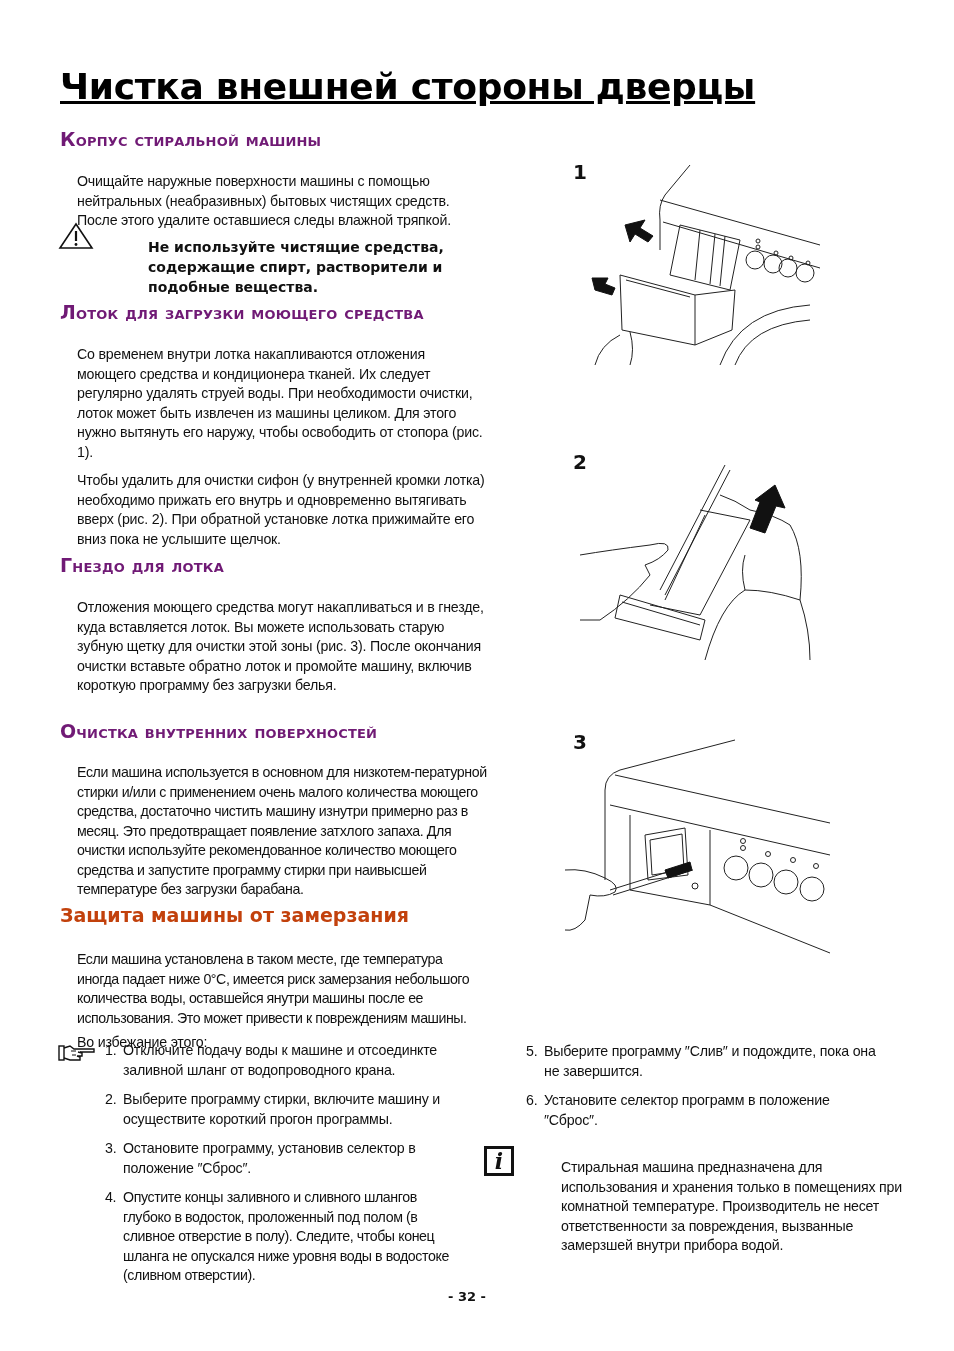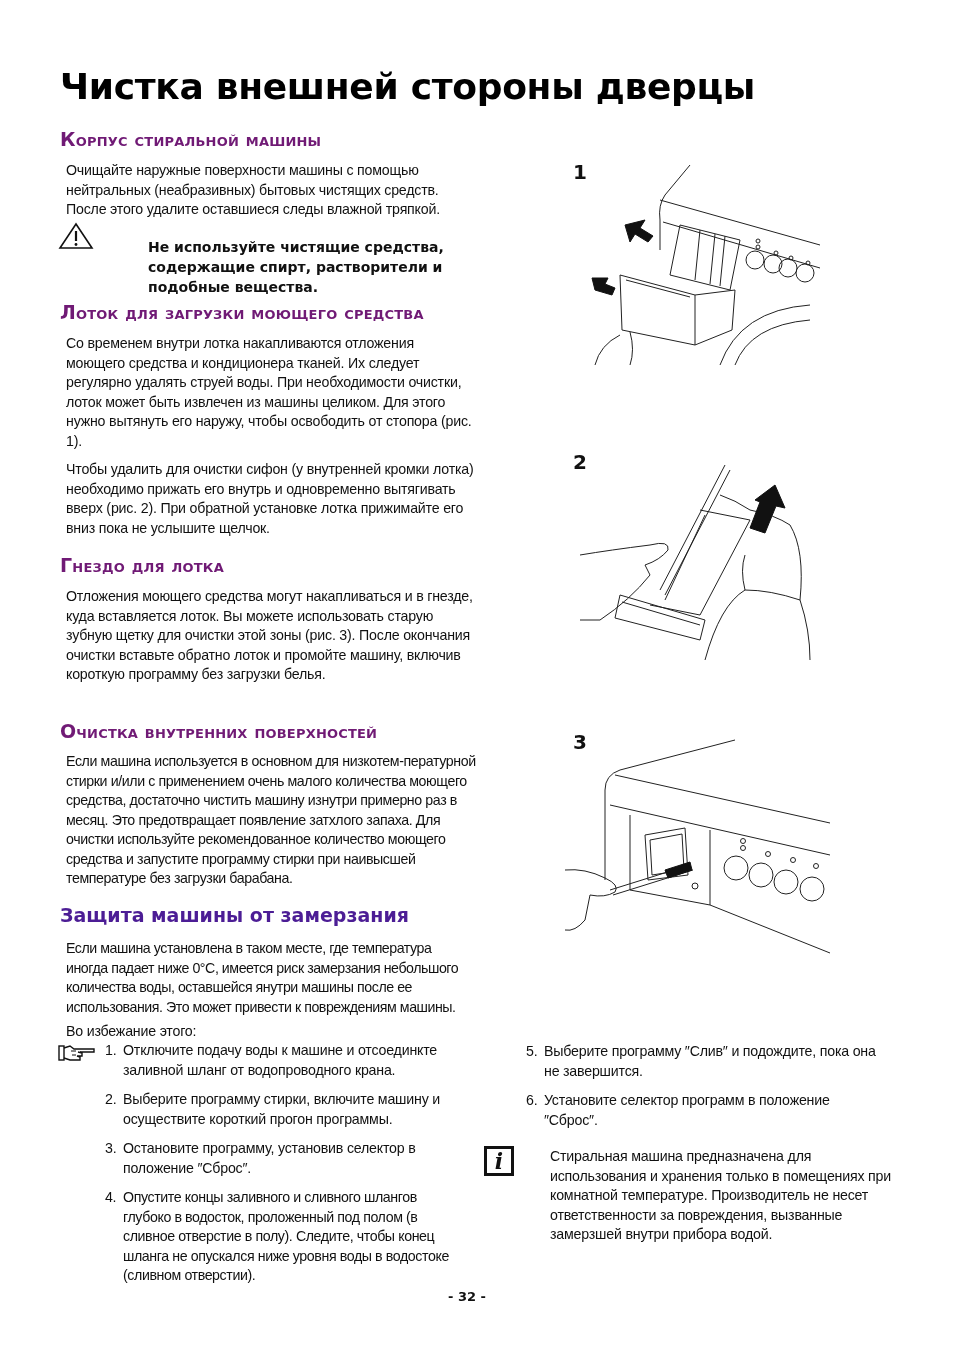--- a/index.html
+++ b/index.html
@@ -1,25 +1,25 @@
 <!DOCTYPE html>
 <html><head>
 <meta charset="utf-8">
 <style>
   html, body { margin:0; padding:0; background:#fff; }
   body { width:954px; height:1351px; position:relative; overflow:hidden;
          font-family:"Liberation Sans", sans-serif; color:#111; }
   .abs { position:absolute; }
   h1.title { position:absolute; left:60px; top:66px; margin:0; font-size:36px; font-weight:bold;
-             font-family:"DejaVu Sans", sans-serif; letter-spacing:-0.3px; color:#000; }
+             font-family:"DejaVu Sans", sans-serif; letter-spacing:-0.3px; color:#000;text-decoration:underline; }
   h2.sc { position:absolute; left:60px; margin:0; font-size:19px; font-weight:bold;
           font-family:"DejaVu Sans", sans-serif; font-variant:small-caps; letter-spacing:0.2px; color:#701a75; }
   h2.big { position:absolute; left:60px; margin:0; font-size:19px; font-weight:bold;
-           font-family:"DejaVu Sans", sans-serif; color:#4c1d95; }
-  p.body { position:absolute; left:60px; margin:6px; font-size:14.2px; line-height:19.5px; width:410px; letter-spacing:-0.2px; }
+           font-family:"DejaVu Sans", sans-serif; color:#c2410c; }
+  p.body { position:absolute; left:60px; margin:17px; font-size:14.2px; line-height:19.5px; width:410px; letter-spacing:-0.2px; }
   .warn-text { position:absolute; left:132px; top:221px; width:330px; margin:16px;
                font-family:"DejaVu Sans", sans-serif; font-weight:bold; font-size:14px; line-height:20px; }
   .list { position:absolute; margin:0; padding:0; list-style:none; }
   .list li { position:relative; font-size:14.2px; line-height:19.5px; letter-spacing:-0.2px; }
   .list li .num { position:absolute; left:0; top:0; }
   .list li .txt { display:block; padding-left:18px; }
   .fig-num { position:absolute; font-family:"DejaVu Sans", sans-serif; font-weight:bold; font-size:20px; }
   .page-num { position:absolute; left:448px; top:1289px; font-family:"DejaVu Sans", sans-serif; font-weight:bold; font-size:13px; }
   .info-box { position:absolute; left:484px; top:1146px; width:30px; height:30px; border:3px solid #111;
               box-sizing:border-box; display:flex; align-items:center; justify-content:center;

